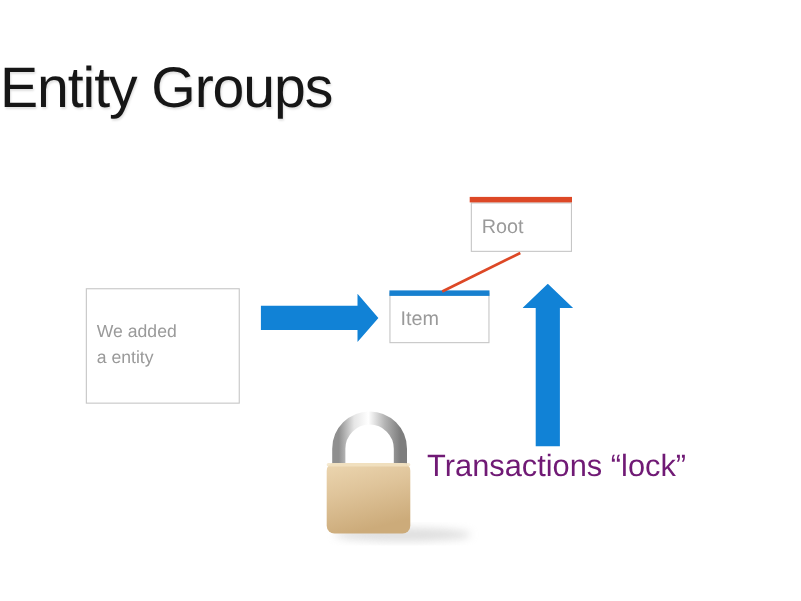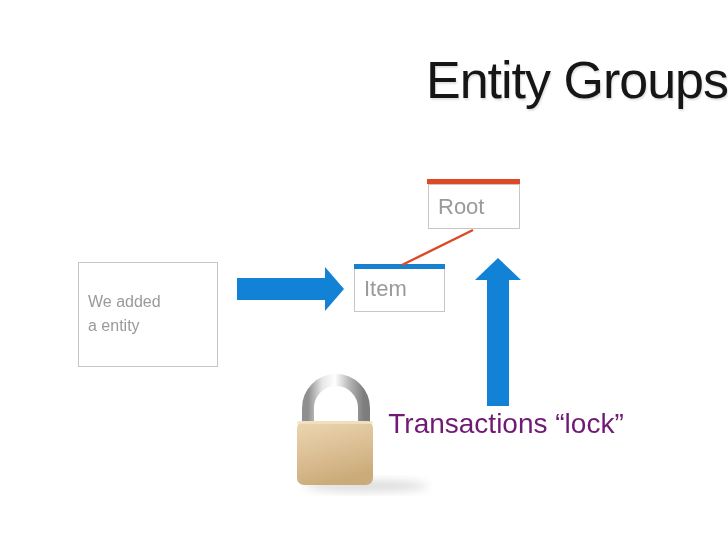--- a/index.html
+++ b/index.html
@@ -8,38 +8,38 @@
     background: #ffffff;
     position: relative;
     overflow: hidden;
     font-family: "Liberation Sans", "DejaVu Sans", sans-serif;
   }
   .slide { position: absolute; inset: 0; }
 
   .title {
     position: absolute;
     left: 0; right: 0; top: 50px;
-    text-align: right;
+    text-align: left;
     font-size: 52px;
     line-height: 60px;
     letter-spacing: -1px;
     color: #161616;
     text-shadow: 1px 2px 2px rgba(0,0,0,0.12);
     white-space: nowrap;
   }
 
   .entity-box {
     position: absolute;
     box-sizing: border-box;
     border: 1px solid #c6c6c6;
     background: #ffffff;
     display: flex;
     align-items: center;
     color: #9a9a9a;
-    font-size: 22px;
+    font-size: 18px;
     padding-left: 9px;
     z-index: 2;
   }
   .accent-bar { position: absolute; height: 5px; z-index: 3; }
 
   .root-box  { left: 428px; top: 184px; width: 92px; height: 45px; }
   .root-bar  { left: 427px; top: 179px; width: 93px; background: #dd4826; }
 
   .item-box  { left: 354px; top: 266px; width: 91px; height: 46px; }
   .item-bar  { left: 354px; top: 264px; width: 91px; background: #1780cf; }

